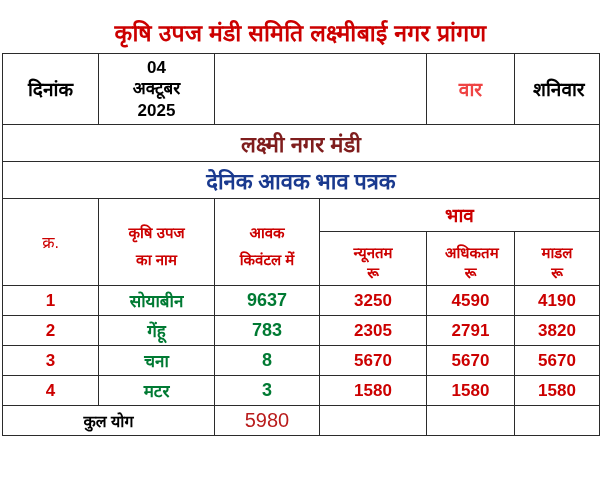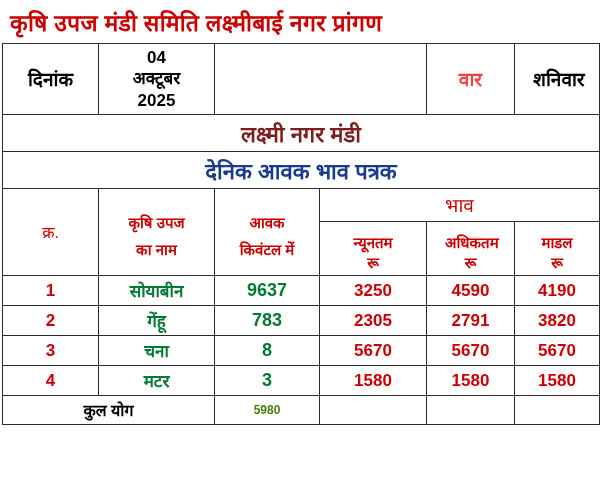--- a/index.html
+++ b/index.html
@@ -13,21 +13,22 @@
     font-family: "Liberation Sans", sans-serif;
   }
   .sheet {
     width: 601px;
     height: 489px;
     box-sizing: border-box;
     position: relative;
     background: #ffffff;
   }
   .title-block {
-    padding: 8px 10px 4px 10px;
+    text-align: center;
+    padding: 18px 10px 4px 10px;
   }
   .title-line {
     color: #cc0000;
     font-weight: bold;
     font-size: 23px;
     line-height: 1.35;
     letter-spacing: 0.3px;
   }
   table.main {
     border-collapse: collapse;
@@ -69,24 +70,25 @@
     font-size: 22px;
     font-weight: bold;
     color: #7f1d1d;
     padding: 7px 0;
   }
   .sheet-heading {
     font-size: 22px;
     font-weight: bold;
     color: #1a3a8f;
     padding: 7px 0;
+    font-family: Liberation Serif, serif;
   }
   .bhav-head {
     font-size: 19px;
-    font-weight: normal;
+    font-weight: bold;
     color: #cc0000;
     padding: 2px 0;
   }
   .col-head {
     font-size: 15px;
     font-weight: bold;
     color: #cc0000;
     line-height: 1.3;
     margin-top: 8px;
   }
@@ -119,23 +121,23 @@
     font-size: 17px;
     font-weight: bold;
     color: #cc0000;
   }
   .total-label {
     font-size: 16px;
     font-weight: bold;
     color: #000000;
   }
   .total-value {
-    font-size: 12px;
-    font-weight: bold;
-    color: #4d7c0f;
+    font-size: 20px;
+    font-weight: normal;
+    color: #b91c1c;
   }
   .sub-head-row td {
     padding: 1px 2px;
   }
 </style>
 </head>
 <body>
 
 <div class="sheet">
 

